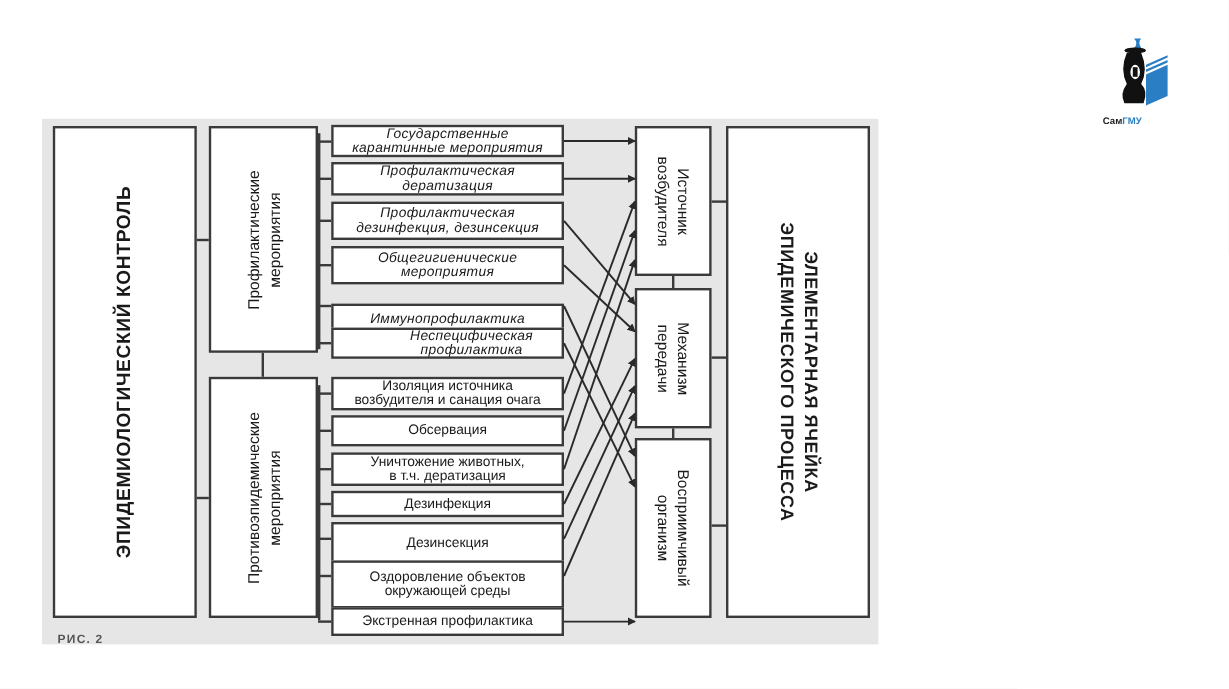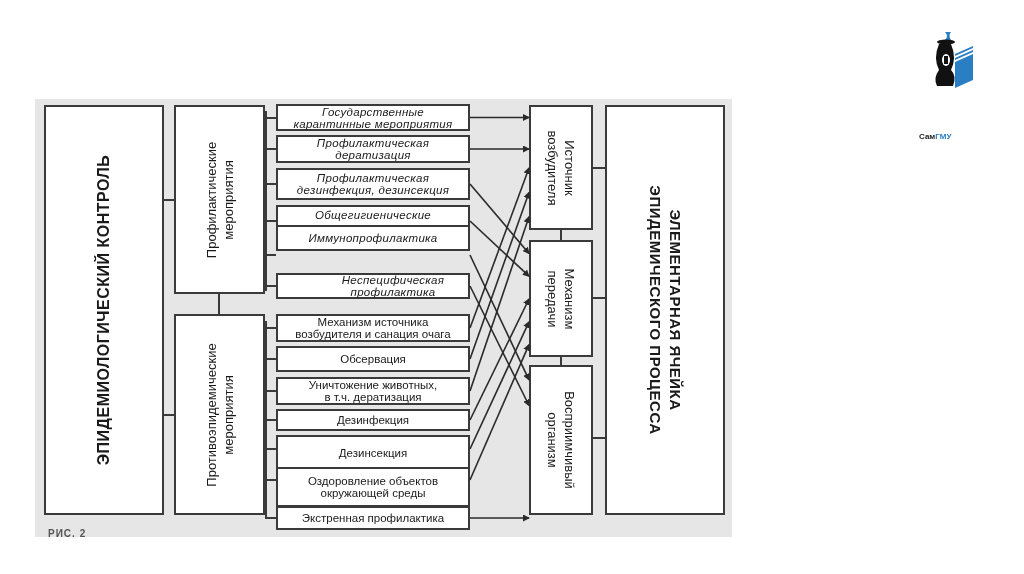--- a/index.html
+++ b/index.html
@@ -26,21 +26,21 @@
     text-align: center; font-size: 11.5px; line-height: 12px; color: #1a1a1a;
   }
   .item.it { font-style: italic; letter-spacing: 0.3px; }
   .line { position: absolute; background: #3a3a3a; }
   #caption {
     position: absolute; left: 13px; top: 429px; font-size: 10px; font-weight: bold; color: #555;
     letter-spacing: 1px;
   }
   #logo { position: absolute; left: 915px; top: 28px; width: 70px; height: 80px; }
   #logo-text {
-    position: absolute; left: 919px; top: 96px; font-size: 8px; font-weight: bold; color: #222; margin-top: 36px;
+    position: absolute; left: 919px; top: 96px; font-size: 8px; font-weight: bold; color: #222;
   }
   #logo-text .accent { color: #2a7fc4; }
   svg#arrows { position: absolute; left: 0; top: 0; overflow: visible; }
 </style>
 </head>
 <body>
 
 <div id="logo">
   <svg width="70" height="70" viewBox="0 0 70 70">
     <path d="M30 4 q4 4 0 8 h6 q-3-5 0-8z" fill="#2a7fc4"></path>
@@ -102,36 +102,36 @@
         </div>
       </div>
       <div class="line" style="left: 230px; width: 11px; height: 2px; top: 84px;"></div>
       <div class="item it" style="top: 106px; height: 32px;">
         <div>
           <div>Общегигиенические</div>
           <div>мероприятия</div>
         </div>
       </div>
       <div class="line" style="left: 230px; width: 11px; height: 2px; top: 121px;"></div>
-      <div class="item it" style="top: 126px; height: 26px;">
+      <div class="item it" style="top: 154px; height: 26px;">
         <div>
           <div>Иммунопрофилактика</div>
         </div>
       </div>
       <div class="line" style="left: 230px; width: 11px; height: 2px; top: 155px;"></div>
       <div class="item it" style="top: 174px; height: 26px; padding-left: 40px;">
         <div>
           <div>Неспецифическая</div>
           <div>профилактика</div>
         </div>
       </div>
       <div class="line" style="left: 230px; width: 11px; height: 2px; top: 186px;"></div>
       <div class="item" style="top: 215px; height: 28px;">
         <div>
-          <div>Механизм источника</div>
+          <div>Изоляция источника</div>
           <div>возбудителя и санация очага</div>
         </div>
       </div>
       <div class="line" style="left: 230px; width: 11px; height: 2px; top: 228px;"></div>
       <div class="item" style="top: 247px; height: 26px;">
         <div>
           <div>Обсервация</div>
         </div>
       </div>
       <div class="line" style="left: 230px; width: 11px; height: 2px; top: 259px;"></div>

